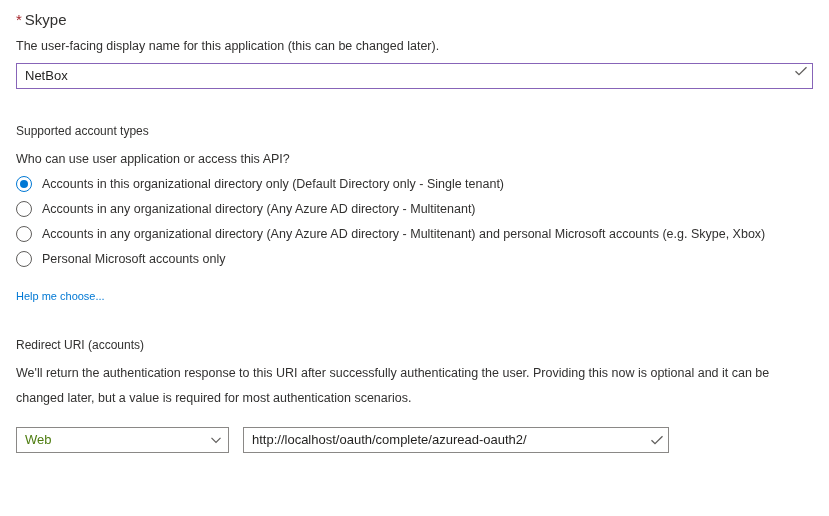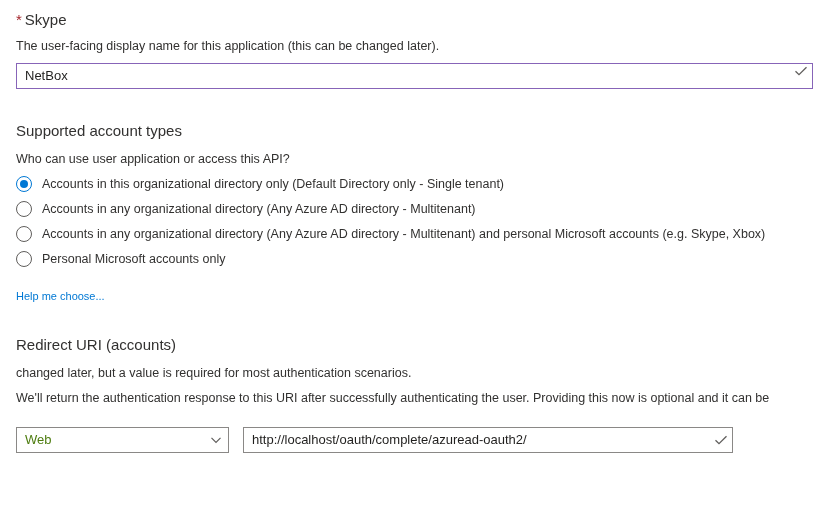--- a/index.html
+++ b/index.html
@@ -63,21 +63,21 @@
   }
   .check-icon {
     width: 22px;
     flex: 0 0 22px;
     display: flex;
     align-items: center;
     justify-content: center;
     color: #605e5c;
   }
   .section-heading {
-    font-size: 15px;
+    font-size: 12px;
     color: #323130;
     margin: 0 0 10px 0;
     line-height: 20px;
   }
   .spacer-32 { height: 32px; }
   .spacer-12 { height: 12px; }
 
   .radio-row {
     display: flex;
     align-items: flex-start;
@@ -147,21 +147,21 @@
   .chev {
     width: 24px;
     flex: 0 0 24px;
     display: flex;
     align-items: center;
     justify-content: center;
     color: #605e5c;
   }
   .uri-wrap {
     position: relative;
-    width: 490px;
+    width: 426px;
     height: 26px;
     border: 1px solid #8a8886;
     box-sizing: border-box;
     background: #ffffff;
     display: flex;
     align-items: center;
   }
   .uri-wrap input {
     border: 0;
     outline: none;
@@ -222,22 +222,22 @@
     </div>
 
     <div class="spacer-12"></div>
     <a class="link">Help me choose...</a>
   </div>
 
   <div class="spacer-32"></div>
 
   <div>
     <div class="section-heading">Redirect URI (accounts)</div>
+    <div class="helper-text">We'll return the authentication response to this URI after successfully authenticating the user. Providing this now is optional and it can be</div>
     <div class="helper-text">changed later, but a value is required for most authentication scenarios.</div>
-    <div class="helper-text">We'll return the authentication response to this URI after successfully authenticating the user. Providing this now is optional and it can be</div>
 
     <div class="spacer-12"></div>
 
     <div class="redirect-row">
       <div class="select-wrap">
         <span class="sel-value">Web</span>
         <span class="chev">
           <svg width="12" height="12" viewBox="0 0 12 12" aria-hidden="true">
             <path d="M1.5 3.8 L6 8.3 L10.5 3.8" fill="none" stroke="#605e5c" stroke-width="1.2"></path>
           </svg>

